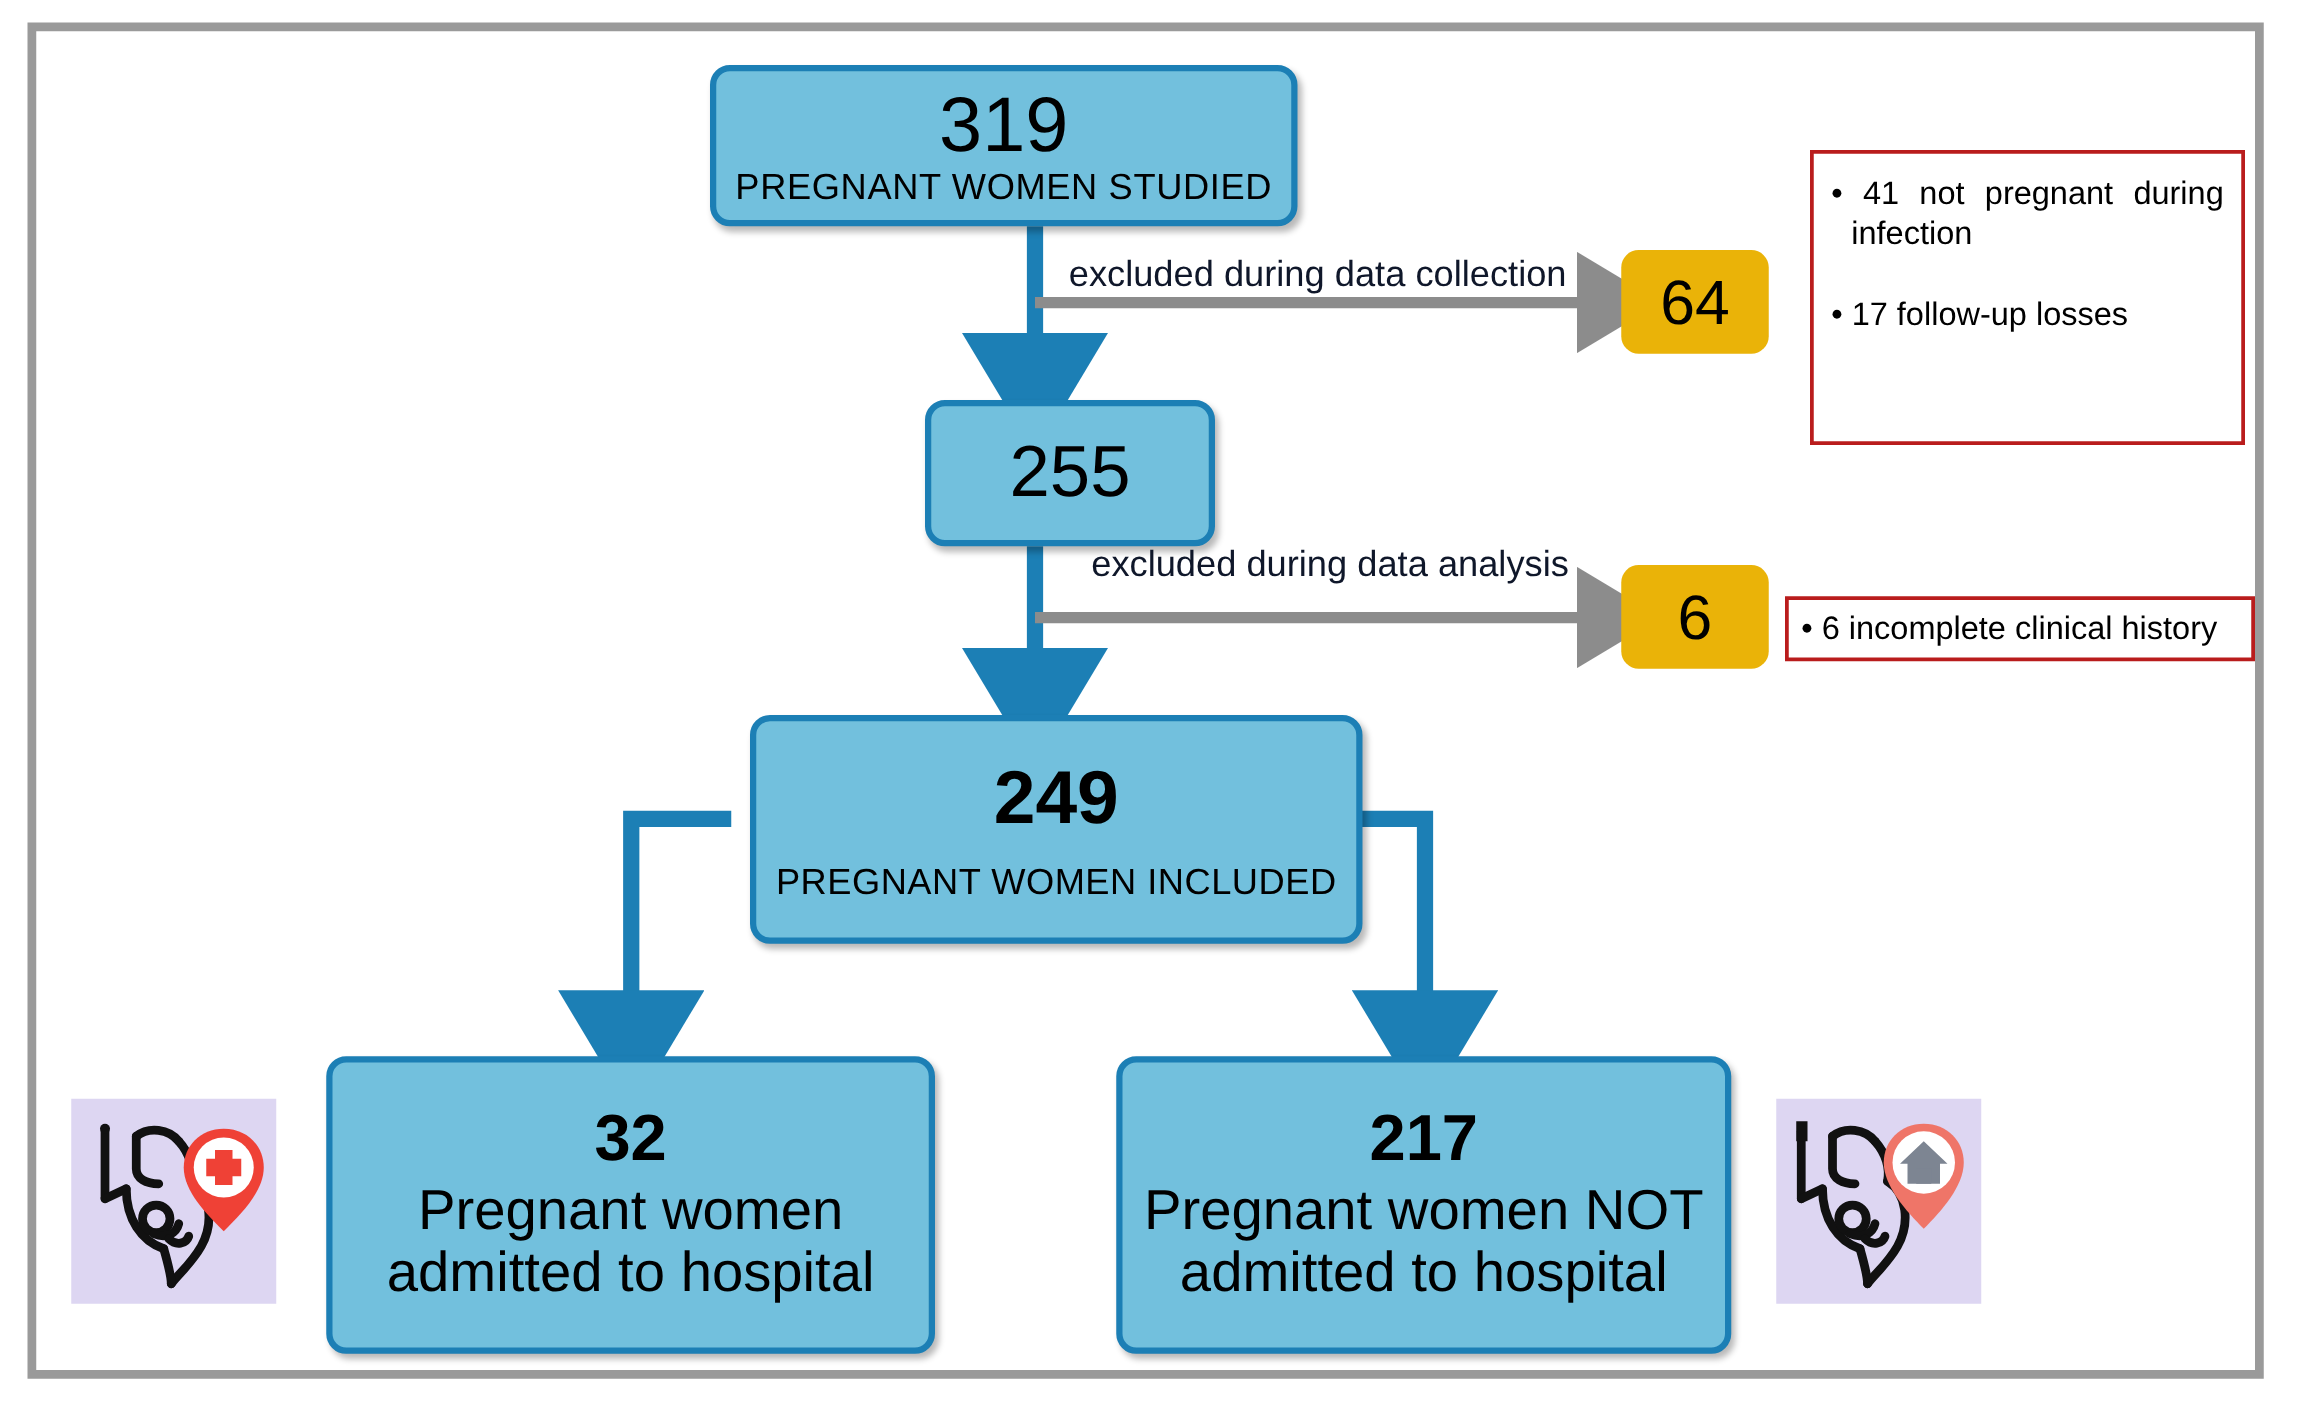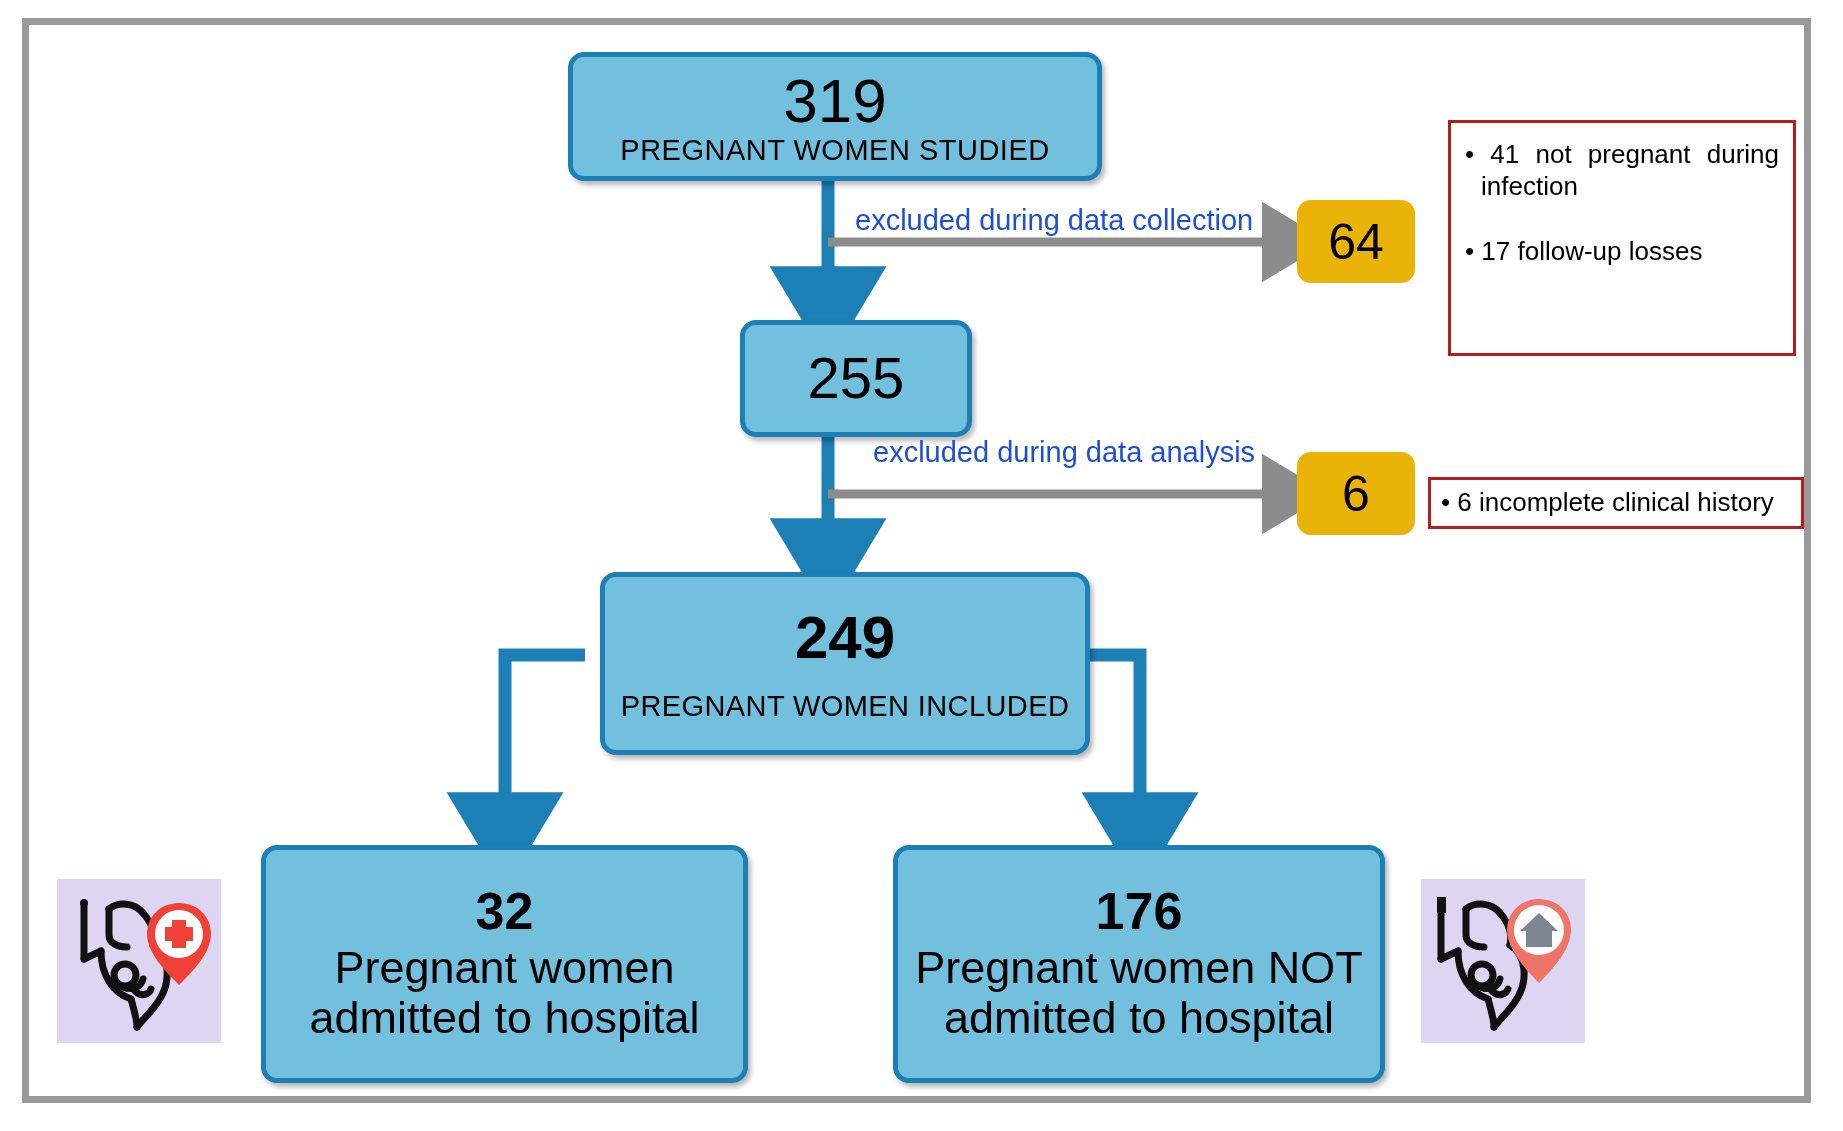--- a/index.html
+++ b/index.html
@@ -51,21 +51,21 @@
   }
   .node .num {
     display: block;
     white-space: nowrap;
   }
   .node .cap {
     display: block;
     white-space: nowrap;
   }
 
-  #node-319 { left: 568px; top: 52px; width: 534px; height: 129px; }
+  #node-319 { left: 568px; top: 52px; width: 470px; height: 129px; }
   #node-319 .num { font-size: 62px; font-weight: 400; margin-bottom: 2px; }
   #node-319 .cap { font-size: 29px; letter-spacing: 0.5px; }
 
   #node-255 { left: 712px; top: 320px; width: 232px; height: 117px; margin-left: 28px; }
   #node-255 .num { font-size: 58px; font-weight: 400; }
 
   #node-249 { left: 600px; top: 572px; width: 490px; height: 183px; }
   #node-249 .num { font-size: 60px; font-weight: 700; margin-bottom: 22px; }
   #node-249 .cap { font-size: 29px; letter-spacing: 0.4px; }
 
@@ -127,21 +127,21 @@
     position: absolute;
     left: 0; top: 0;
     width: 1843px; height: 1131px;
     pointer-events: none;
   }
 
   
   .edge-label {
     position: absolute;
     font-size: 29px;
-    color: #1d4ed8;
+    color: #0f172a;
     white-space: nowrap;
     background: transparent;
   }
   #label-collection { left: 855px; top: 204px; }
   #label-analysis   { left: 873px; top: 436px; }
 
   
   .pictogram {
     position: absolute;
     background: #ddd6f2;
@@ -193,21 +193,21 @@
     <span class="num">249</span>
     <span class="cap">PREGNANT WOMEN INCLUDED</span>
   </div>
 
   <div class="node" id="node-32">
     <span class="num">32</span>
     <span class="cap">Pregnant women admitted to hospital</span>
   </div>
 
   <div class="node" id="node-217">
-    <span class="num">176</span>
+    <span class="num">217</span>
     <span class="cap">Pregnant women NOT admitted to hospital</span>
   </div>
 
   <div class="edge-label" id="label-collection">excluded during data collection</div>
 
   <div class="edge-label" id="label-analysis">excluded during data analysis</div>
 
   <div class="badge" id="badge-64">64</div>
 
   <div class="badge" id="badge-6">6</div>

